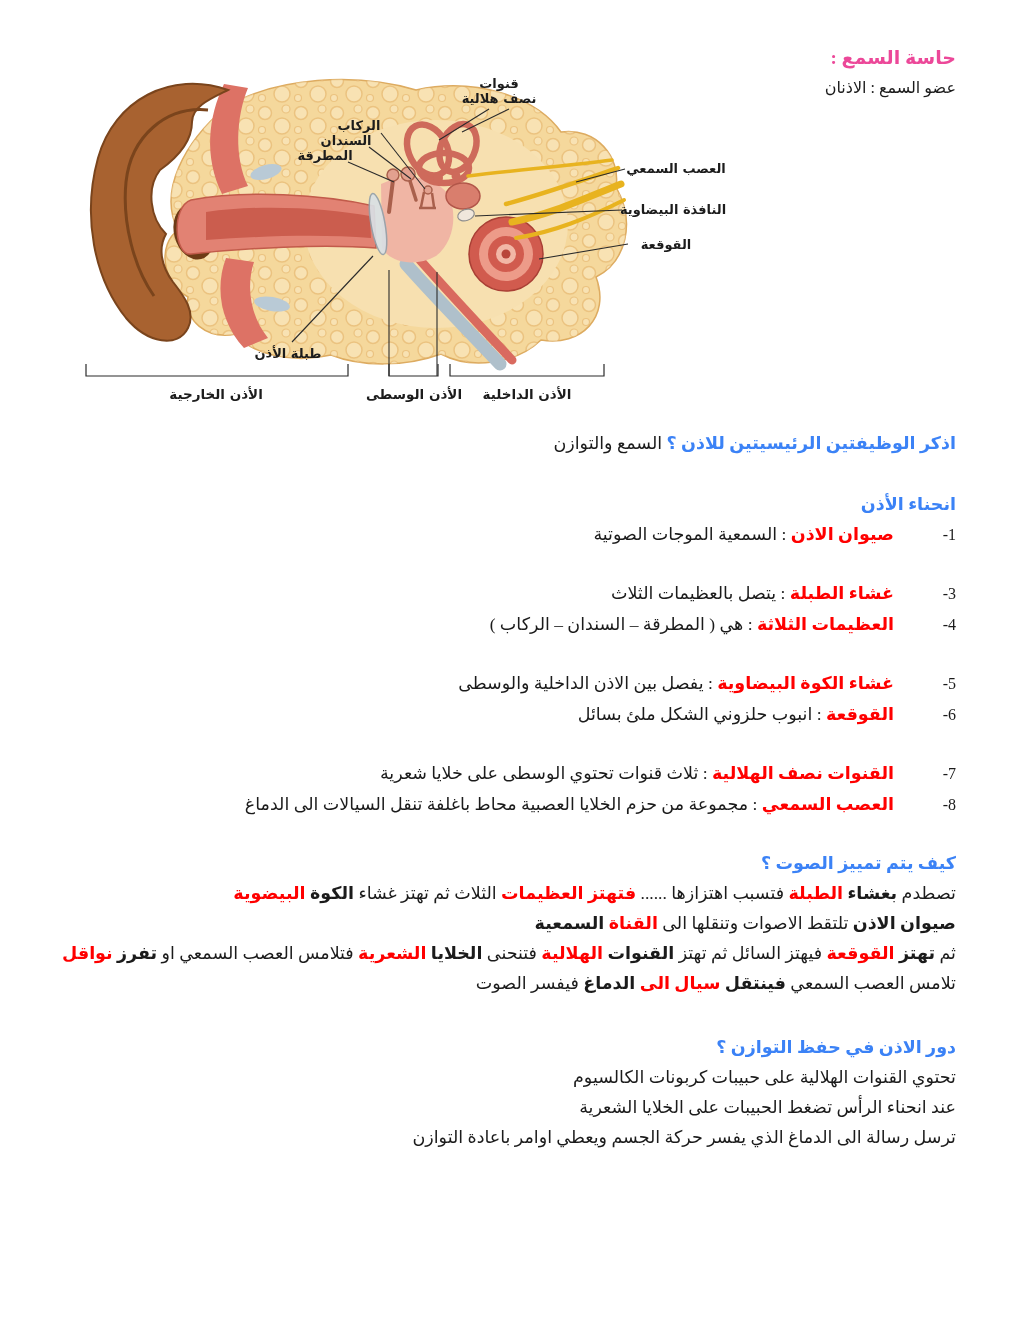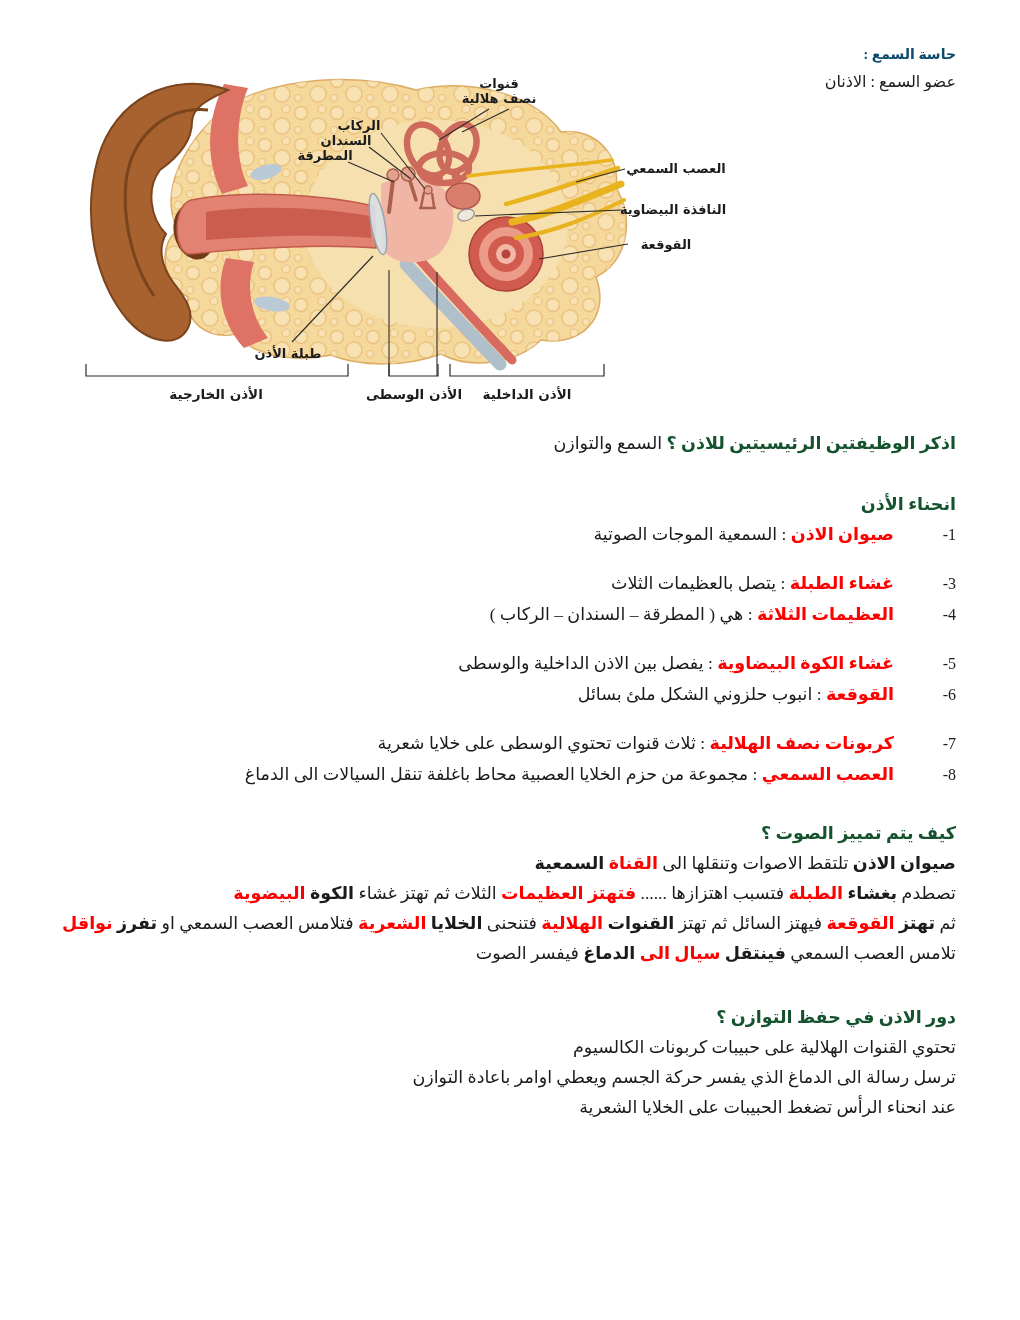--- a/index.html
+++ b/index.html
@@ -3,38 +3,38 @@
 <meta charset="utf-8">
 <style>
   * { margin:0; padding:0; box-sizing:border-box; }
   body {
     width:1020px; height:1320px; background:#ffffff;
     font-family:"Liberation Serif","DejaVu Sans",serif;
     color:#1b1b1b;
   }
   .page { position:relative; width:1020px; height:1320px; background:#fff; overflow:hidden; }
   .header { position:absolute; top:46px; right:64px; text-align:right; }
-  .title { color:#0c4a6e; font-weight:bold; font-size:14px; }
+  .title { color:#ec4899; font-weight:bold; font-size:19px; }
   .subtitle { color:#1b1b1b; font-size:16px; margin-top:9px; }
   .diagram { position:absolute; top:72px; left:76px; width:660px; height:348px; overflow:visible; }
   .diagram text { font-family:"DejaVu Sans",sans-serif; font-weight:bold; fill:#1c1c1c; }
   .content {
     position:absolute; top:428px; right:64px; left:56px;
     font-size:17.5px; line-height:30px; text-align:right;
   }
-  .heading { color:#14532d; font-weight:bold; }
+  .heading { color:#3b82f6; font-weight:bold; }
   .h-structure { margin-top:31px; }
   .h-sound { margin-top:28px; }
   .h-balance { margin-top:34px; }
   .list-item .num {
     display:inline-block; width:62px; direction:ltr; text-align:right;
     font-size:16px;
   }
   .list-item .term { color:#ff0000; font-weight:bold; }
-  .gap { margin-top:18px; }
+  .gap { margin-top:28px; }
   .seg-b { font-weight:bold; }
   .seg-r { color:#ff0000; font-weight:bold; }
 </style>
 </head>
 <body>
 
 <div class="page">
 
   <div class="header">
     <div class="title">حاسة السمع :</div>
@@ -163,28 +163,28 @@
       <span class="heading">اذكر الوظيفتين الرئيسيتين للاذن ؟</span><span> السمع والتوازن</span>
     </div>
 
     <div class="heading h-structure">انحناء الأذن</div>
 
     <div class="list-item"><span class="num">-1</span><span class="term">صيوان الاذن</span><span> : السمعية الموجات الصوتية</span></div>
     <div class="list-item gap"><span class="num">-3</span><span class="term">غشاء الطبلة</span><span> : يتصل بالعظيمات الثلاث</span></div>
     <div class="list-item"><span class="num">-4</span><span class="term">العظيمات الثلاثة</span><span> :  هي ( المطرقة – السندان – الركاب )</span></div>
     <div class="list-item gap"><span class="num">-5</span><span class="term">غشاء الكوة البيضاوية</span><span> : يفصل بين الاذن الداخلية والوسطى</span></div>
     <div class="list-item"><span class="num">-6</span><span class="term">القوقعة</span><span> :  انبوب حلزوني الشكل ملئ بسائل</span></div>
-    <div class="list-item gap"><span class="num">-7</span><span class="term">كربونات نصف الهلالية</span><span> : ثلاث قنوات تحتوي الوسطى على خلايا شعرية</span></div>
+    <div class="list-item gap"><span class="num">-7</span><span class="term">القنوات نصف الهلالية</span><span> : ثلاث قنوات تحتوي الوسطى على خلايا شعرية</span></div>
     <div class="list-item"><span class="num">-8</span><span class="term">العصب السمعي</span><span> : مجموعة من حزم الخلايا العصبية محاط باغلفة تنقل السيالات الى الدماغ</span></div>
 
     <div class="heading h-sound">كيف يتم تمييز الصوت ؟</div>
+    <div class="text-line"><span>تصطدم </span><span class="seg-b">بغشاء </span><span class="seg-r">الطبلة </span><span>فتسبب اهتزازها ...... </span><span class="seg-r">فتهتز العظيمات </span><span>الثلاث ثم تهتز غشاء </span><span class="seg-b">الكوة </span><span class="seg-r">البيضوية</span></div>
     <div class="text-line"><span class="seg-b">صيوان الاذن</span><span> تلتقط الاصوات  وتنقلها الى </span><span class="seg-r">القناة </span><span class="seg-b">السمعية</span></div>
-    <div class="text-line"><span>تصطدم </span><span class="seg-b">بغشاء </span><span class="seg-r">الطبلة </span><span>فتسبب اهتزازها ...... </span><span class="seg-r">فتهتز العظيمات </span><span>الثلاث ثم تهتز غشاء </span><span class="seg-b">الكوة </span><span class="seg-r">البيضوية</span></div>
     <div class="text-line"><span>ثم </span><span class="seg-b">تهتز </span><span class="seg-r">القوقعة </span><span>فيهتز السائل ثم تهتز </span><span class="seg-b">القنوات </span><span class="seg-r">الهلالية </span><span>فتنحنى </span><span class="seg-b">الخلايا </span><span class="seg-r">الشعرية </span><span>فتلامس العصب السمعي او </span><span class="seg-b">تفرز </span><span class="seg-r">نواقل</span></div>
     <div class="text-line"><span>تلامس العصب السمعي </span><span class="seg-b">فينتقل </span><span class="seg-r">سيال الى </span><span class="seg-b">الدماغ </span><span>فيفسر الصوت</span></div>
 
     <div class="heading h-balance">دور الاذن في حفظ التوازن ؟</div>
     <div class="text-line">تحتوي القنوات الهلالية على حبيبات كربونات الكالسيوم</div>
+    <div class="text-line">عند انحناء الرأس تضغط الحبيبات على الخلايا الشعرية</div>
     <div class="text-line">ترسل رسالة الى الدماغ الذي يفسر حركة الجسم ويعطي اوامر باعادة التوازن</div>
-    <div class="text-line">عند انحناء الرأس تضغط الحبيبات على الخلايا الشعرية</div>
 
   </div>
 </div>
 
 </body></html>

